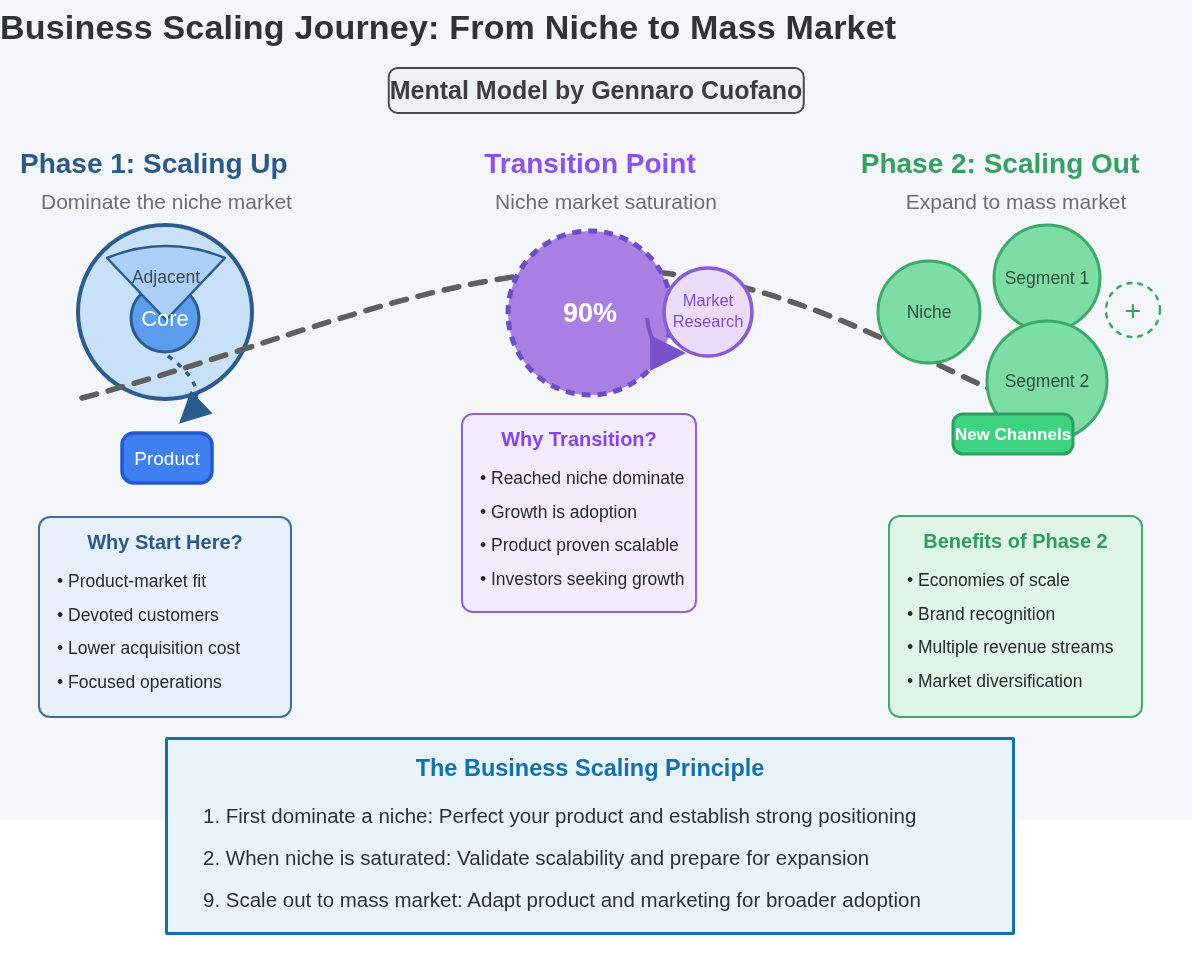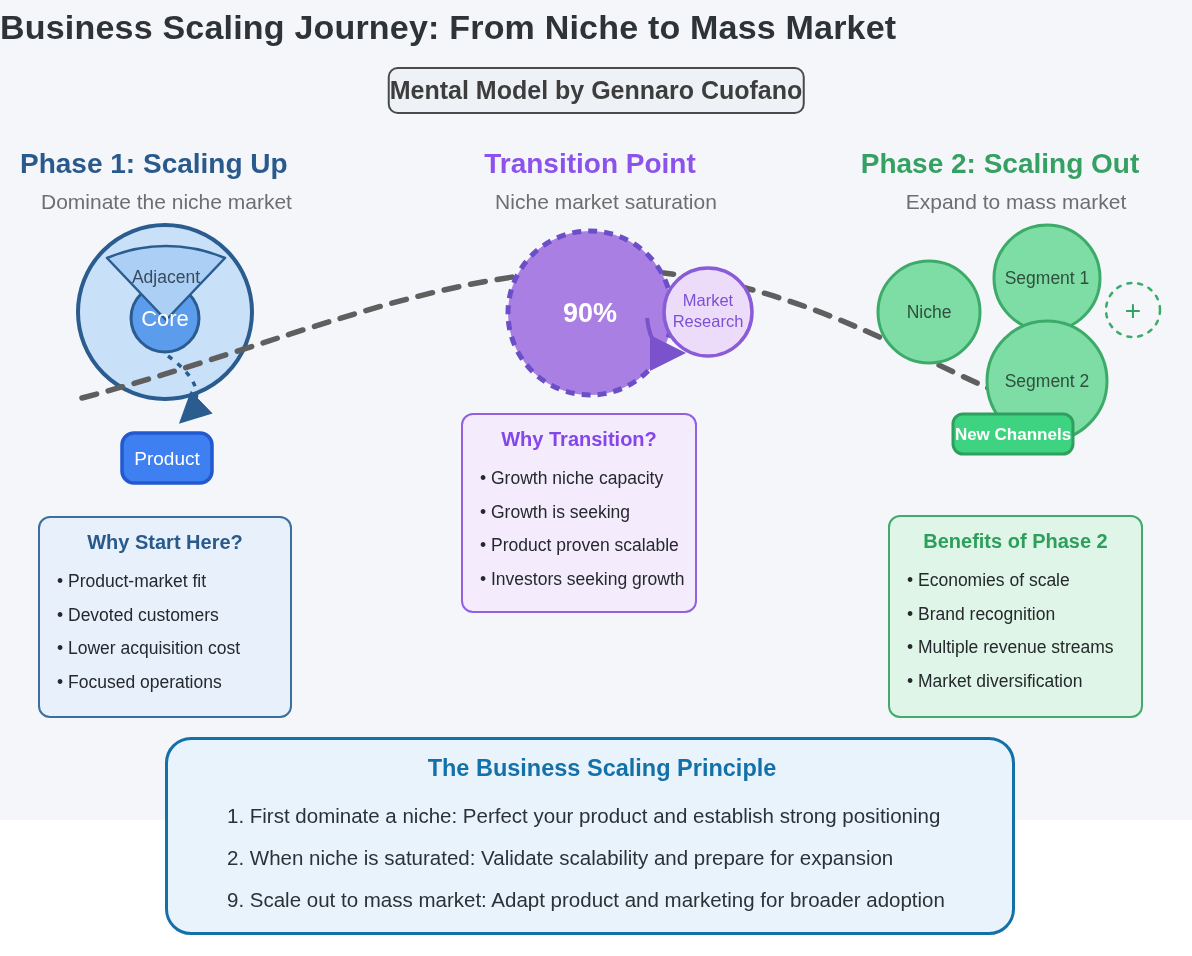--- a/index.html
+++ b/index.html
@@ -36,21 +36,21 @@
   .panel ul{list-style:none;margin:11px 0 0 0;padding:0 0 0 17px;}
   .panel li{font-size:17.5px;color:#25282c;line-height:33.5px;white-space:nowrap;}
   .panel li::before{content:"• ";}
   #panel-blue{left:38px;top:516px;width:254px;height:202px;background:#e7f0fb;border:2px solid #3c6e9f;}
   #panel-blue .panel-title{color:#2a5a8c;}
   #panel-purple{left:461px;top:413px;width:236px;height:200px;background:#f4ebfd;border:2px solid #9161e0;}
   #panel-purple .panel-title{color:#8447e9;}
   #panel-green{left:888px;top:515px;width:255px;height:203px;background:#def5e8;border:2px solid #44a96c;}
   #panel-green .panel-title{color:#2e9e5b;}
   .principle{position:absolute;left:165px;top:737px;width:850px;height:198px;box-sizing:border-box;
-    background:#e9f3fc;border:3.5px solid #1470a8;border-radius:26px;padding-left:24px;}
+    background:#e9f3fc;border:3.5px solid #1470a8;border-radius:2px;}
   .principle-title{text-align:center;margin-top:15px;font-size:23.5px;font-weight:bold;color:#1470a8;}
   .principle-items{margin:13px 0 0 35px;}
   .principle-item{font-size:20.5px;color:#2b3138;line-height:42px;white-space:nowrap;}
 </style>
 </head>
 <body>
 
 <div class="canvas">
 
   <div class="title">Business Scaling Journey: From Niche to Mass Market</div>
@@ -110,22 +110,22 @@
       <li>Product-market fit</li>
       <li>Devoted customers</li>
       <li>Lower acquisition cost</li>
       <li>Focused operations</li>
     </ul>
   </div>
 
   <div class="panel" id="panel-purple">
     <div class="panel-title">Why Transition?</div>
     <ul>
-      <li>Growth niche capacity</li>
-      <li>Growth is seeking</li>
+      <li>Reached niche dominate</li>
+      <li>Growth is adoption</li>
       <li>Product proven scalable</li>
       <li>Investors seeking growth</li>
     </ul>
   </div>
 
   <div class="panel" id="panel-green">
     <div class="panel-title">Benefits of Phase 2</div>
     <ul>
       <li>Economies of scale</li>
       <li>Brand recognition</li>

